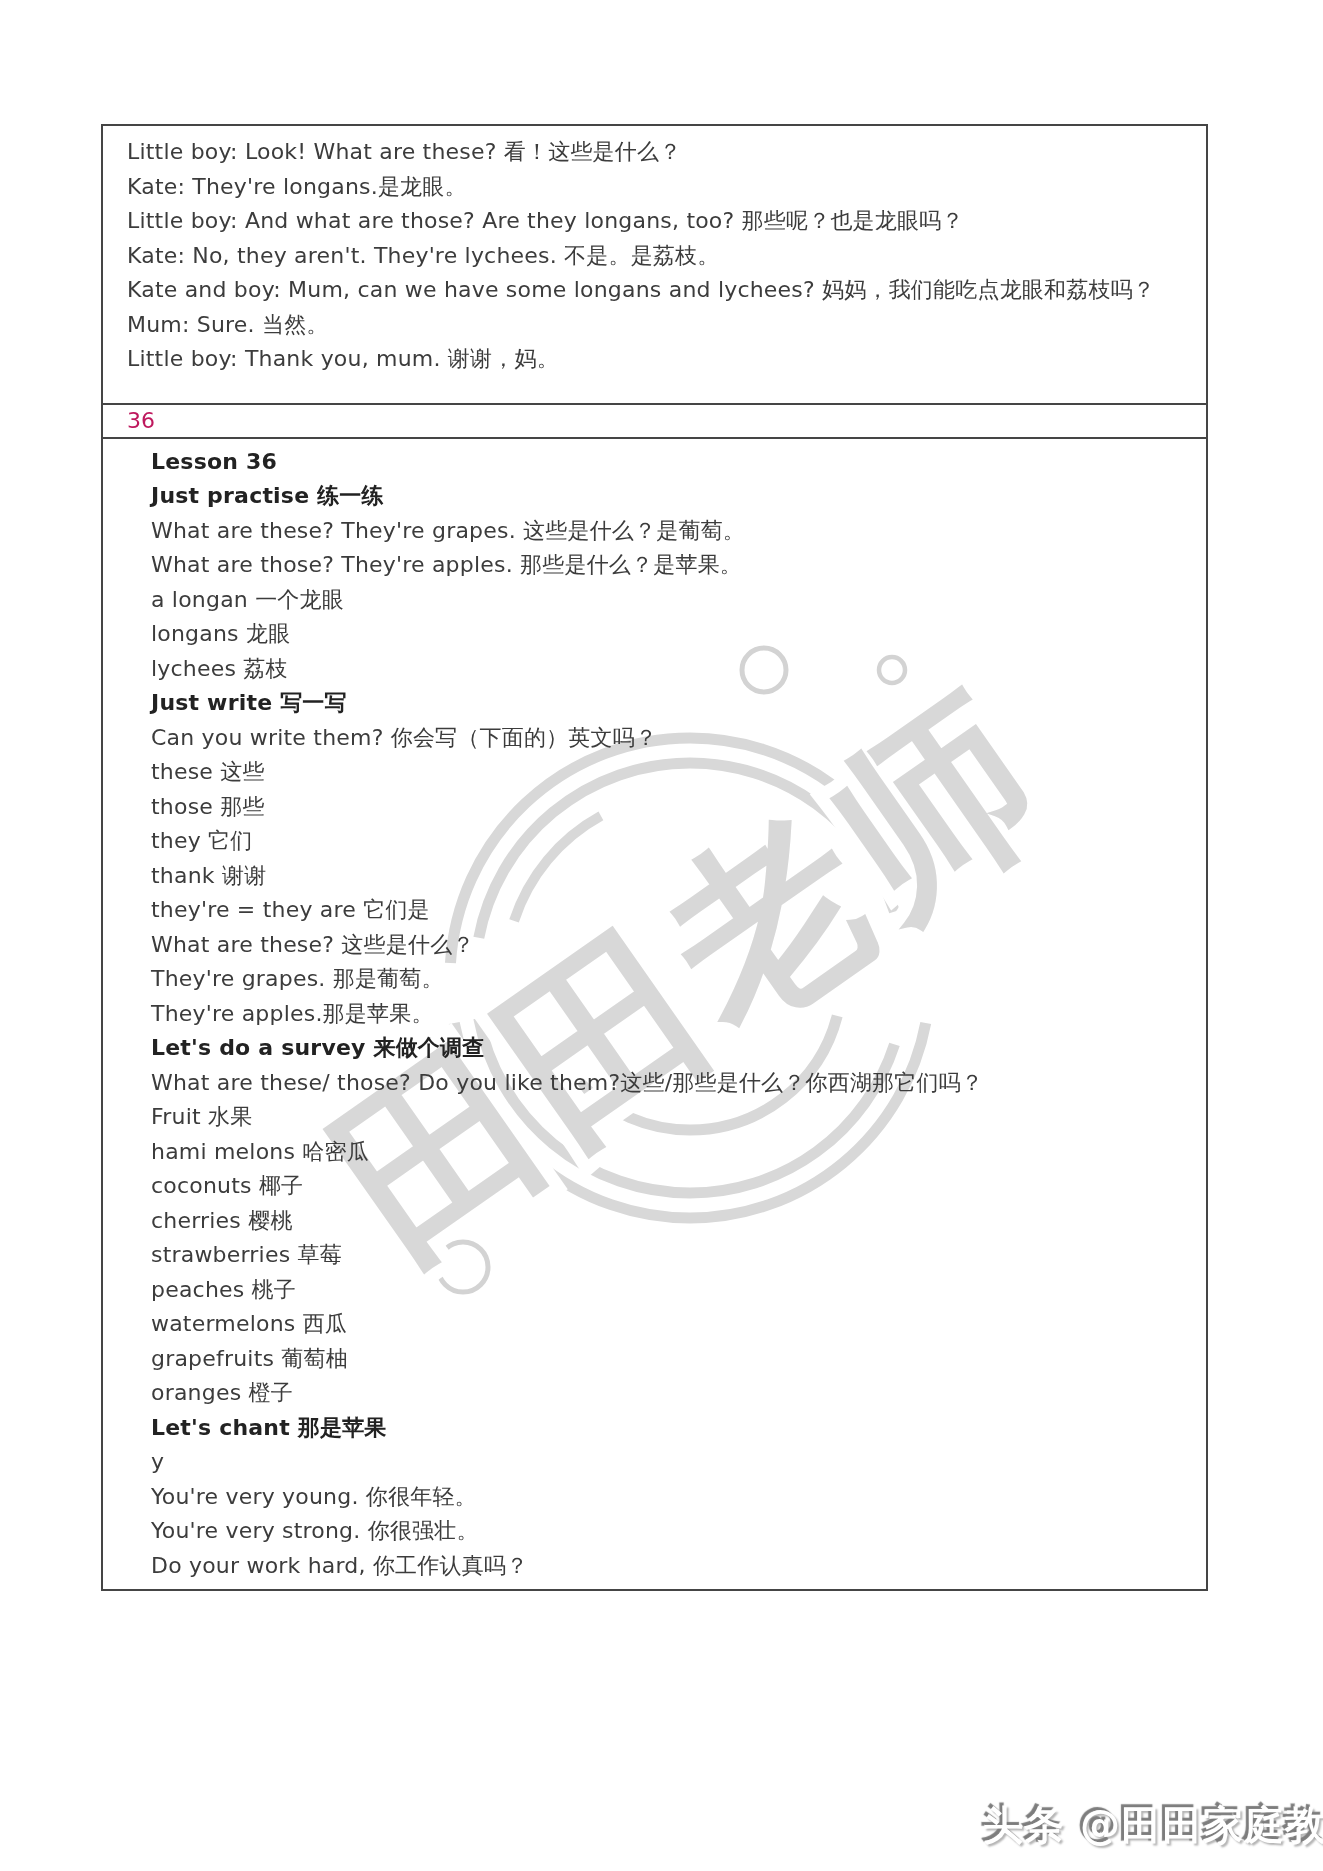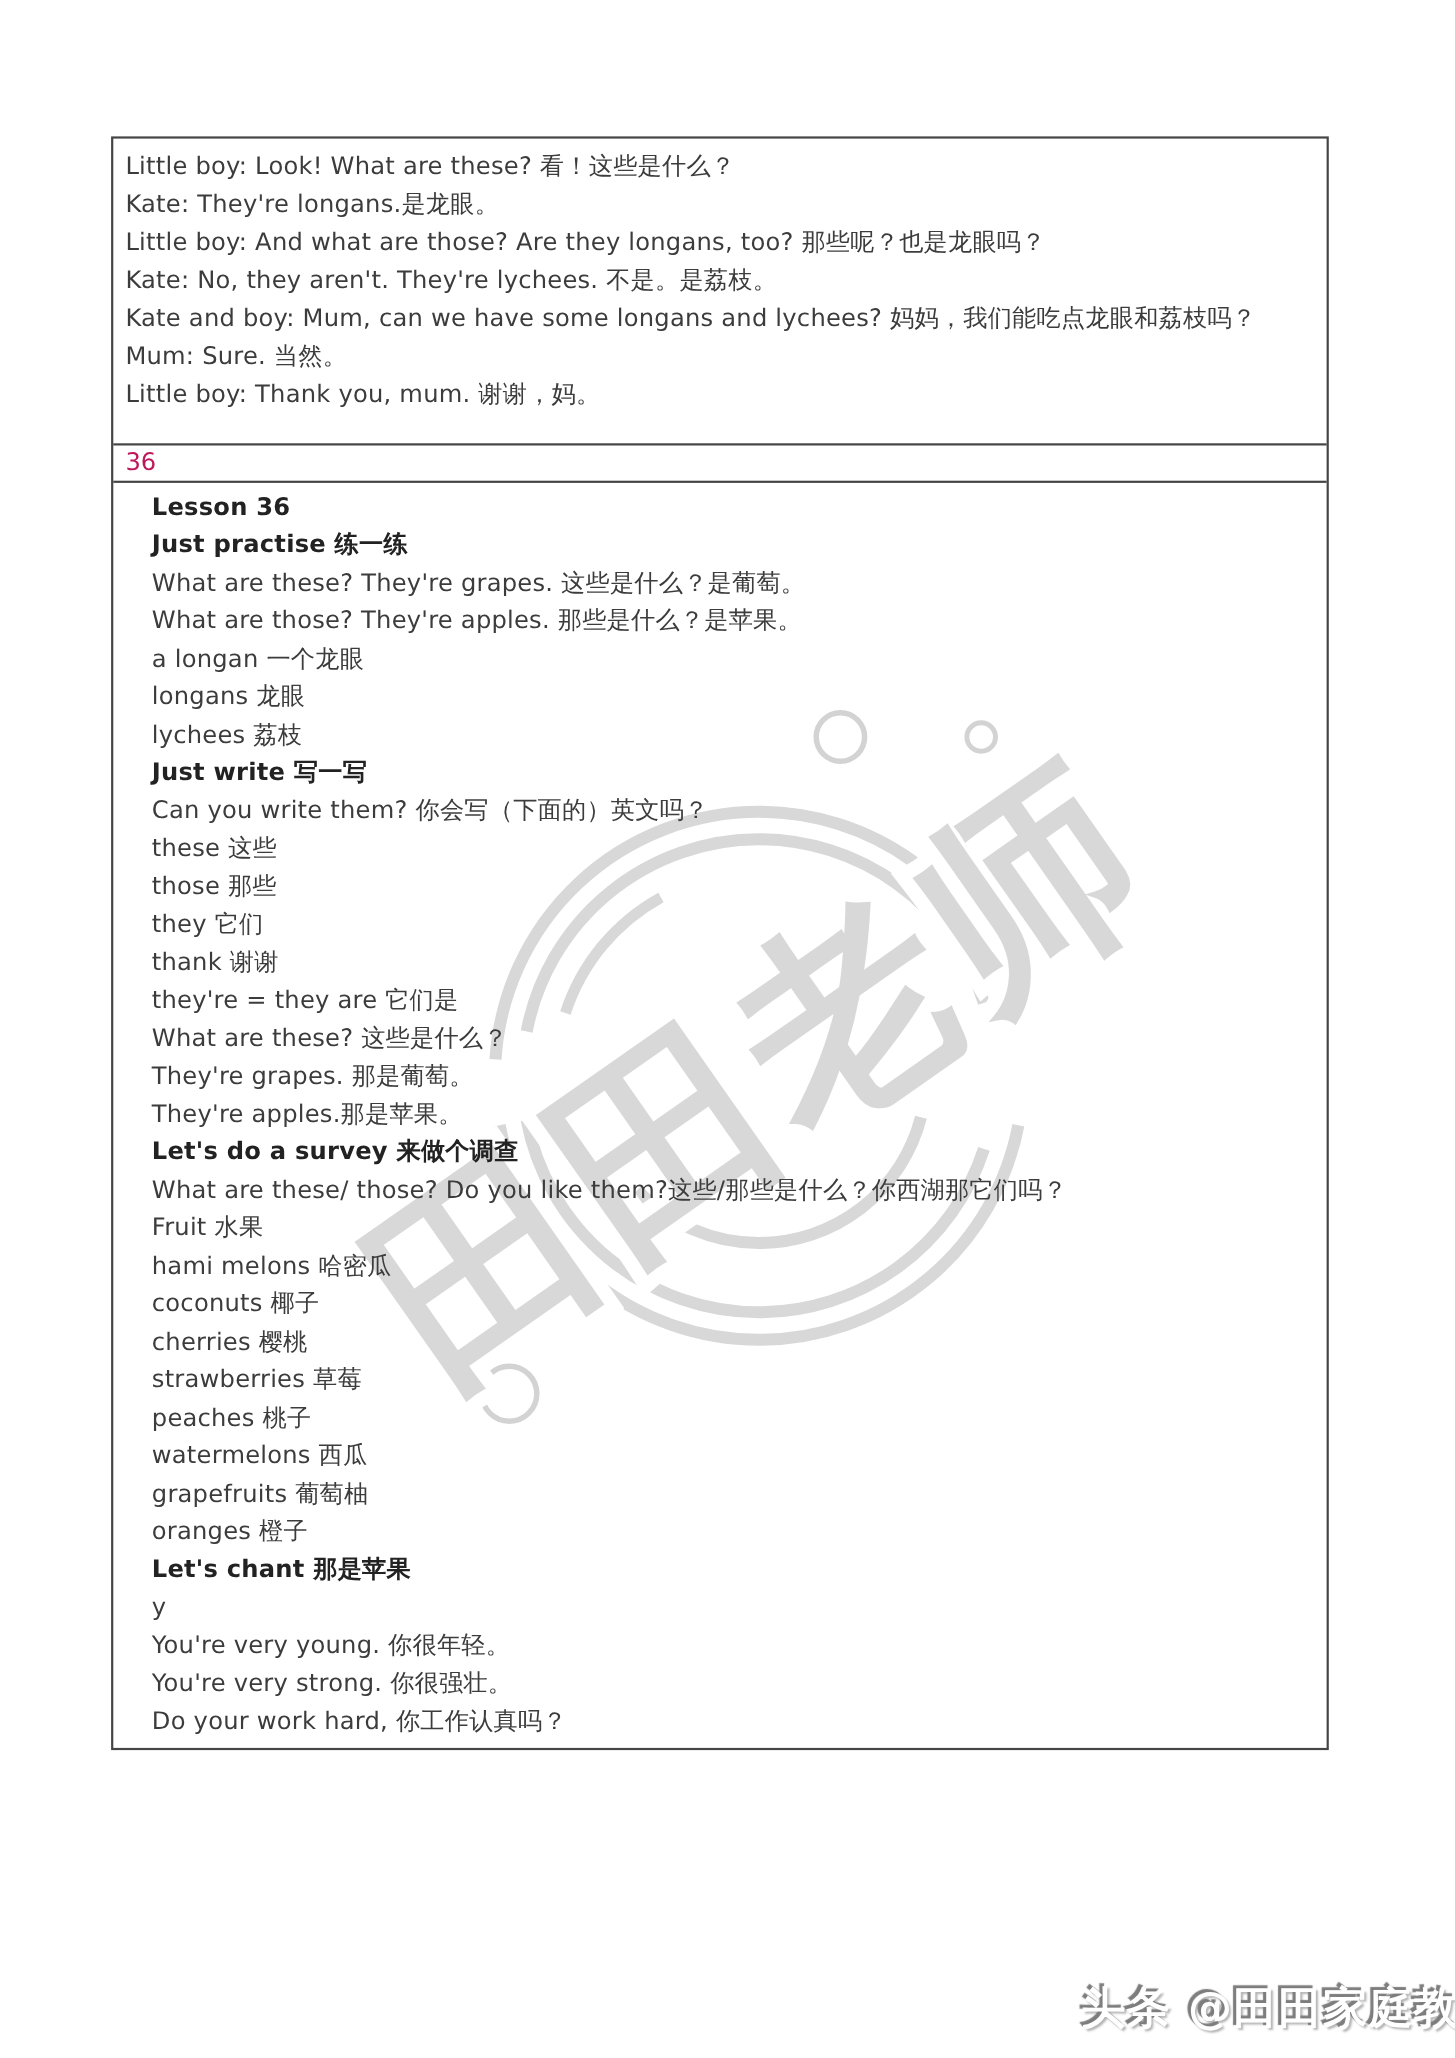--- a/index.html
+++ b/index.html
@@ -6,21 +6,21 @@
   body{
     width:1323px;height:1871px;position:relative;overflow:hidden;
     background:#ffffff;
     font-family:"DejaVu Sans","Liberation Sans",sans-serif;
   }
   .wm-layer{position:absolute;left:0;top:0;z-index:1;pointer-events:none;}
   .doc-table{
     position:absolute;left:101px;top:124px;width:1107px;z-index:2;
     box-sizing:border-box;border:2px solid #454545;background:transparent;
   }
-  .row{padding-left:11px;padding-right:12px;box-sizing:border-box;}
+  .row{padding-left:24px;padding-right:12px;box-sizing:border-box;}
   .row-dialogue{padding-top:9px;padding-bottom:26px;border-bottom:2px solid #454545;}
   .row-number{height:34px;display:flex;align-items:center;border-bottom:2px solid #454545;}
   .row-lesson{padding-top:6px;padding-bottom:6px;margin-left:24px;}
   .line{
     font-size:22px;line-height:34.5px;color:#3c3c3c;
     white-space:nowrap;letter-spacing:0.2px;
   }
   .line.bold{font-weight:bold;color:#222222;}
   .page-num{font-size:22px;color:#be185d;}
   .toutiao{

